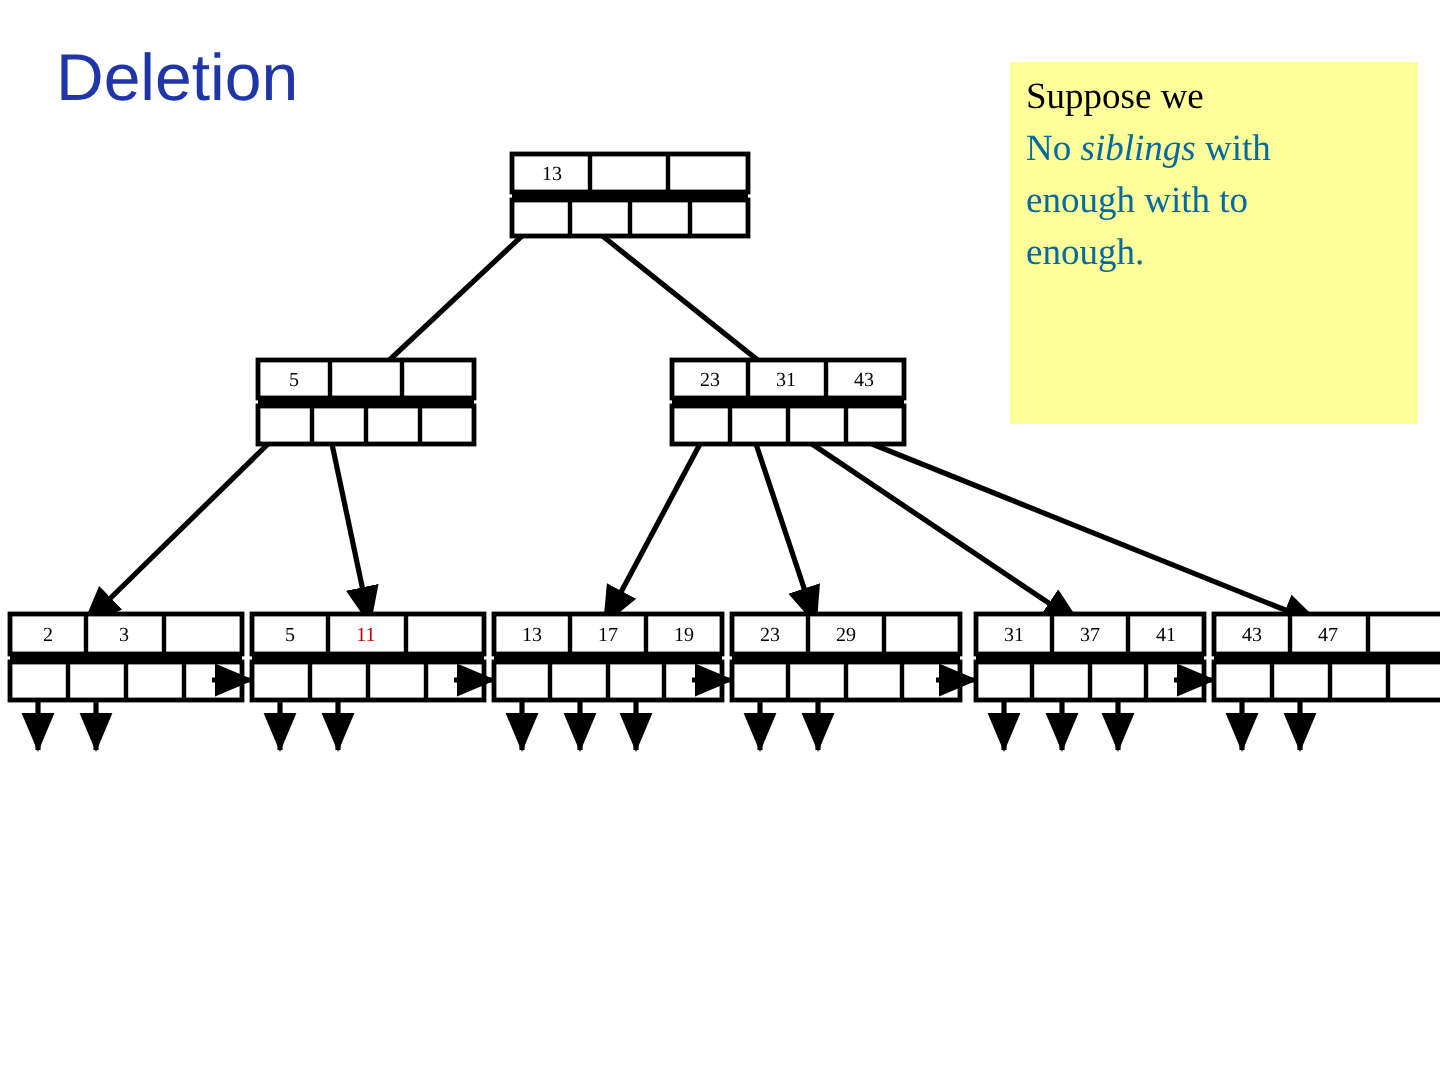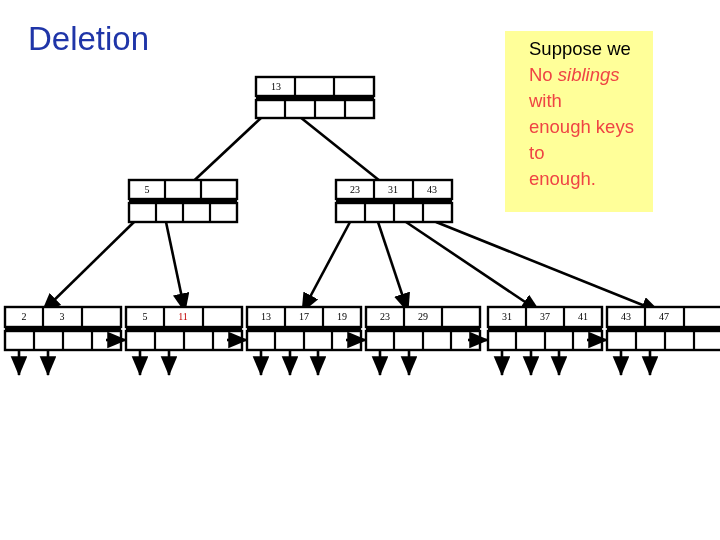--- a/index.html
+++ b/index.html
@@ -26,31 +26,31 @@
     color: #1f35a8;
     font-family: "Liberation Sans", sans-serif;
     white-space: nowrap;
   }
 
   
   #callout {
     position: absolute;
     left: 505px;
     top: 31px;
-    width: 148px;
+    width: 204px;
     height: 181px;
     background: #ffff99;
     box-sizing: border-box;
-    padding: 5px 6px 0 24px;
+    padding: 5px 6px 0 8px;
     font-size: 18.5px;
     line-height: 26px;
     color: #000000;
-    font-family: Liberation Sans, sans-serif;
-  }
-  #callout .blue { color: #ef4444; }
+    font-family: Liberation Serif, serif;
+  }
+  #callout .blue { color: #0369a1; }
   #callout .red  { color: #c00000; }
   #callout .ital { font-style: italic; }
 
   
   #tree {
     position: absolute;
     left: 0;
     top: 0;
     width: 720px;
     height: 540px;
@@ -258,17 +258,17 @@
       <path class="link" d="M621,350 L621,375" marker-end="url(#ah)"></path>
       <path class="link" d="M650,350 L650,375" marker-end="url(#ah)"></path>
       <path class="link" d="M587,340 L607,340" marker-end="url(#ah)"></path>
     </g>
 
   </svg>
 
   <div id="callout">
     <div>Suppose we</div>
     <div class="blue"><span>No </span><span class="ital">siblings</span><span> with</span></div>
-    <div class="blue">enough keys to</div>
+    <div class="blue">enough with to</div>
     <div class="blue">enough.</div>
   </div>
 
 </div>
 
 </body></html>

